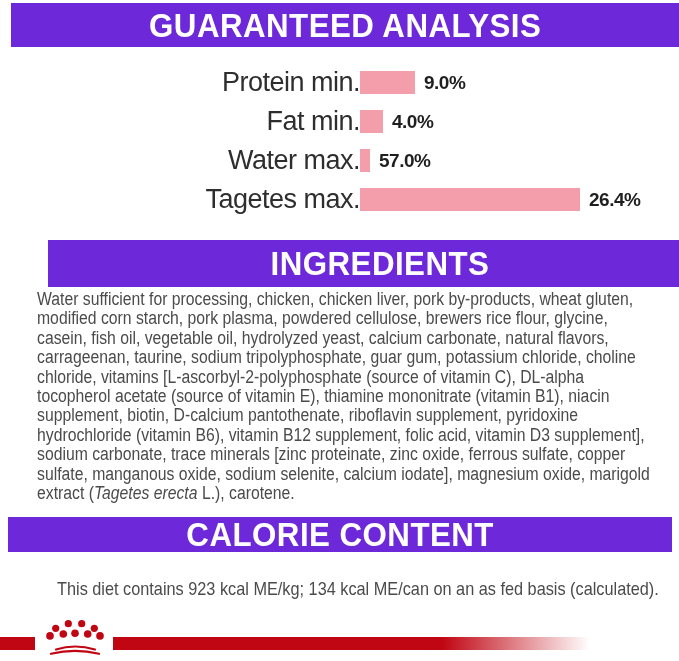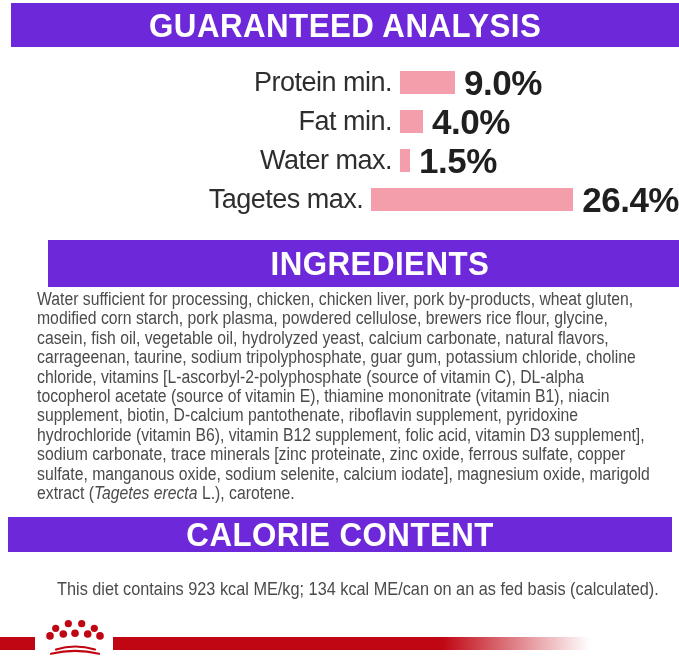--- a/index.html
+++ b/index.html
@@ -16,26 +16,26 @@
     color:#ffffff; font-weight:bold; font-size:34px; letter-spacing:0.5px;
     transform:scaleX(0.92); white-space:nowrap;
   }
   .banner-ga   { top:3px;   left:11px; width:668px; height:44px; }
   .banner-ing  { top:240px; left:8px;  width:664px; height:47px;margin-left:40px; }
   .banner-cal  { top:517px; left:8px;  width:664px; height:35px;text-align:right; }
 
   .chart { position:absolute; top:63px; left:0; width:679px; }
   .chart-row { display:flex; align-items:center; height:39px; }
   .chart-label {
-    width:360px; text-align:right; padding-right:8px;
-    font-size:27px; color:#2e2e2e; letter-spacing:-0.5px; white-space:nowrap;margin-left:40px;
+    width:360px; text-align:right; 
+    font-size:27px; color:#2e2e2e; letter-spacing:-0.5px; white-space:nowrap;
   }
   .chart-bar { height:23px; display:inline-block; }
   .chart-value {
-    margin-left:9px; font-size:35px; font-weight:bold; color:#1f1f1f;
+    margin-left:9px; font-size:19px; font-weight:bold; color:#1f1f1f;
     letter-spacing:-0.5px; white-space:nowrap;
   }
 
   .ingredients {
     position:absolute; top:290px; left:37px; width:705px;
     transform:scaleX(0.875); transform-origin:top left;
     font-size:18px; line-height:19.4px; color:#4b4b4b;
   }
   .calorie-line { position:absolute; top:578px; left:16px; width:679px; text-align:center; }
   .calorie-line .inner {
@@ -67,21 +67,21 @@
         <span class="chart-value">9.0%</span>
       </div>
       <div class="chart-row">
         <span class="chart-label">Fat min.</span>
         <span class="chart-bar" style="width: 23px; background: rgb(244, 157, 171);"></span>
         <span class="chart-value">4.0%</span>
       </div>
       <div class="chart-row">
         <span class="chart-label">Water max.</span>
         <span class="chart-bar" style="width: 10px; background: rgb(244, 157, 171);"></span>
-        <span class="chart-value">1.5%</span>
+        <span class="chart-value">57.0%</span>
       </div>
       <div class="chart-row">
         <span class="chart-label">Tagetes max.</span>
         <span class="chart-bar" style="width: 220px; background: rgb(244, 157, 171);"></span>
         <span class="chart-value">26.4%</span>
       </div>
     </div>
 
   <header class="banner banner-ing">
     <span class="banner-title">INGREDIENTS</span>

